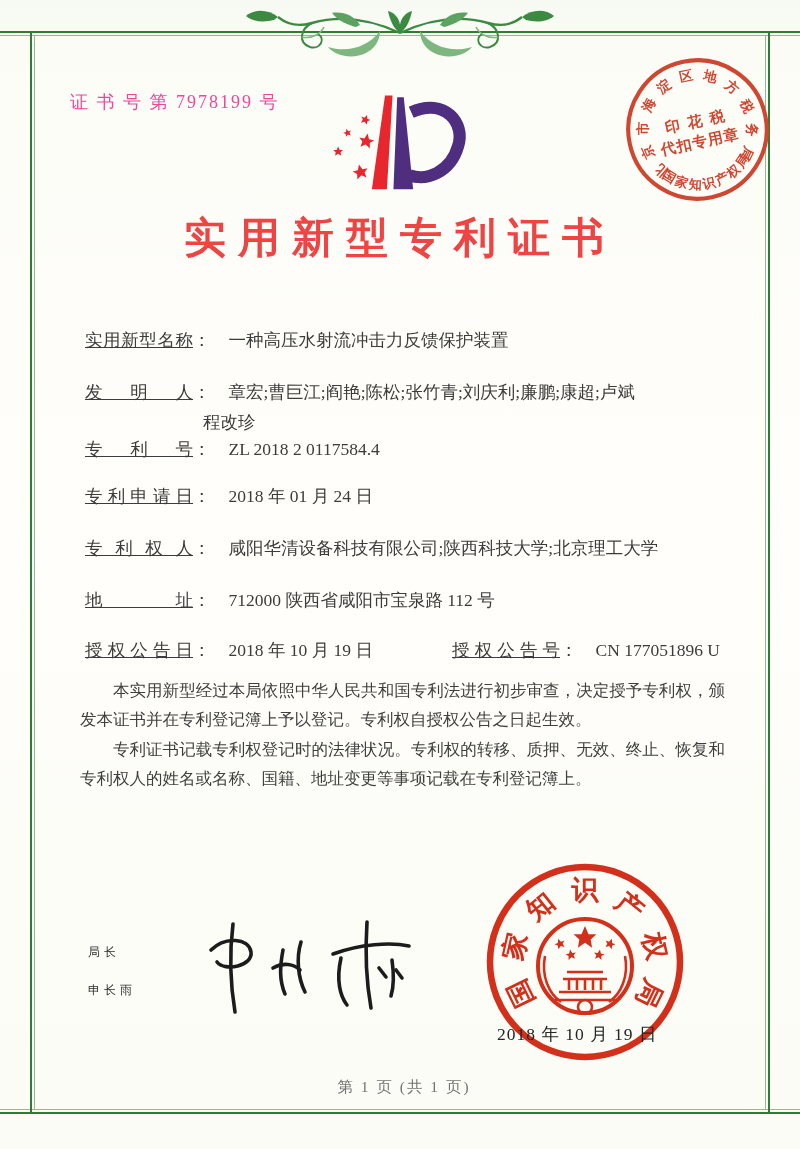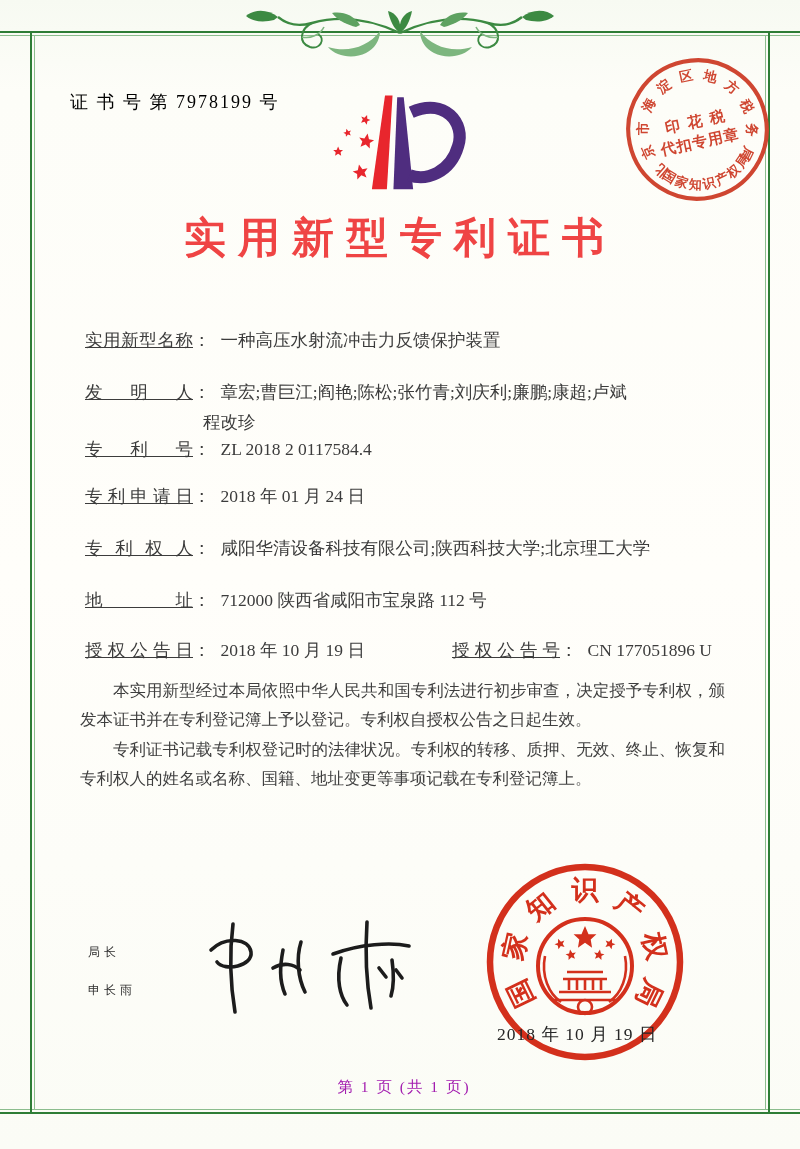--- a/index.html
+++ b/index.html
@@ -7,33 +7,33 @@
     width:800px;height:1149px;position:relative;overflow:hidden;
     background:linear-gradient(180deg,#f7faf2 0%,#fdfdf8 8%,#fffefa 50%,#fbfcf6 100%);
     font-family:"Liberation Serif","DejaVu Serif",serif;color:#3a3a3a;
   }
   .abs{position:absolute;}
   
   .hline-dark{left:0;right:0;height:2px;background:#2e7d36;}
   .hline-lite{left:0;right:0;height:1px;background:#8cbd8e;}
   .vline-dark{width:2px;background:#2e7d36;top:31px;bottom:36px;}
   .vline-lite{width:1px;background:#8cbd8e;top:35px;bottom:40px;}
-  .cert-no{left:70px;top:90px;font-size:18px;letter-spacing:2px;color:#000000;}
+  .cert-no{left:70px;top:90px;font-size:18px;letter-spacing:2px;color:#ec4899;}
   .title{left:0;right:0;top:210px;text-align:center;font-size:42px;font-weight:700;
          letter-spacing:12px;color:#ef4444;font-family:Liberation Serif, serif;}
   .row{left:85px;font-size:17.5px;white-space:nowrap;color:#3c3c3c;}
   .lbl{display:inline-block;width:108px;text-align:justify;text-align-last:justify;text-decoration:underline;}
-  .val{margin-left:10px;}
+  .val{margin-left:18px;}
   .cont-line{left:203px;font-size:17.5px;color:#3c3c3c;}
   .body-text{left:80px;width:645px;top:676px;font-size:16.5px;line-height:1.78;
              text-align:justify;color:#3f3f3f;}
   .body-text p{margin:0;text-indent:2em;}
   .signer{left:88px;font-size:12px;letter-spacing:4px;color:#2e2e2e;}
   .date-text{left:497px;top:1022px;font-size:17.5px;letter-spacing:1px;color:#262626;z-index:6;}
-  .footer{left:0;right:0;top:1077px;text-align:center;font-size:15.5px;letter-spacing:2px;color:#a21caf;padding-left:8px;}
+  .footer{left:0;right:0;top:1077px;text-align:center;font-size:15.5px;letter-spacing:2px;color:#737373;padding-left:8px;}
   .stamp{transform:rotate(-12deg);}
   svg{display:block;}
 </style>
 </head>
 <body>
 
 <svg width="0" height="0">
   <defs>
     <path id="star" d="M0,-10 L2.94,-3.09 L9.51,-3.09 L4.76,1.18 L5.88,8.09 L0,4 L-5.88,8.09 L-4.76,1.18 L-9.51,-3.09 L-2.94,-3.09 Z"></path>
     <g id="orn-half">

